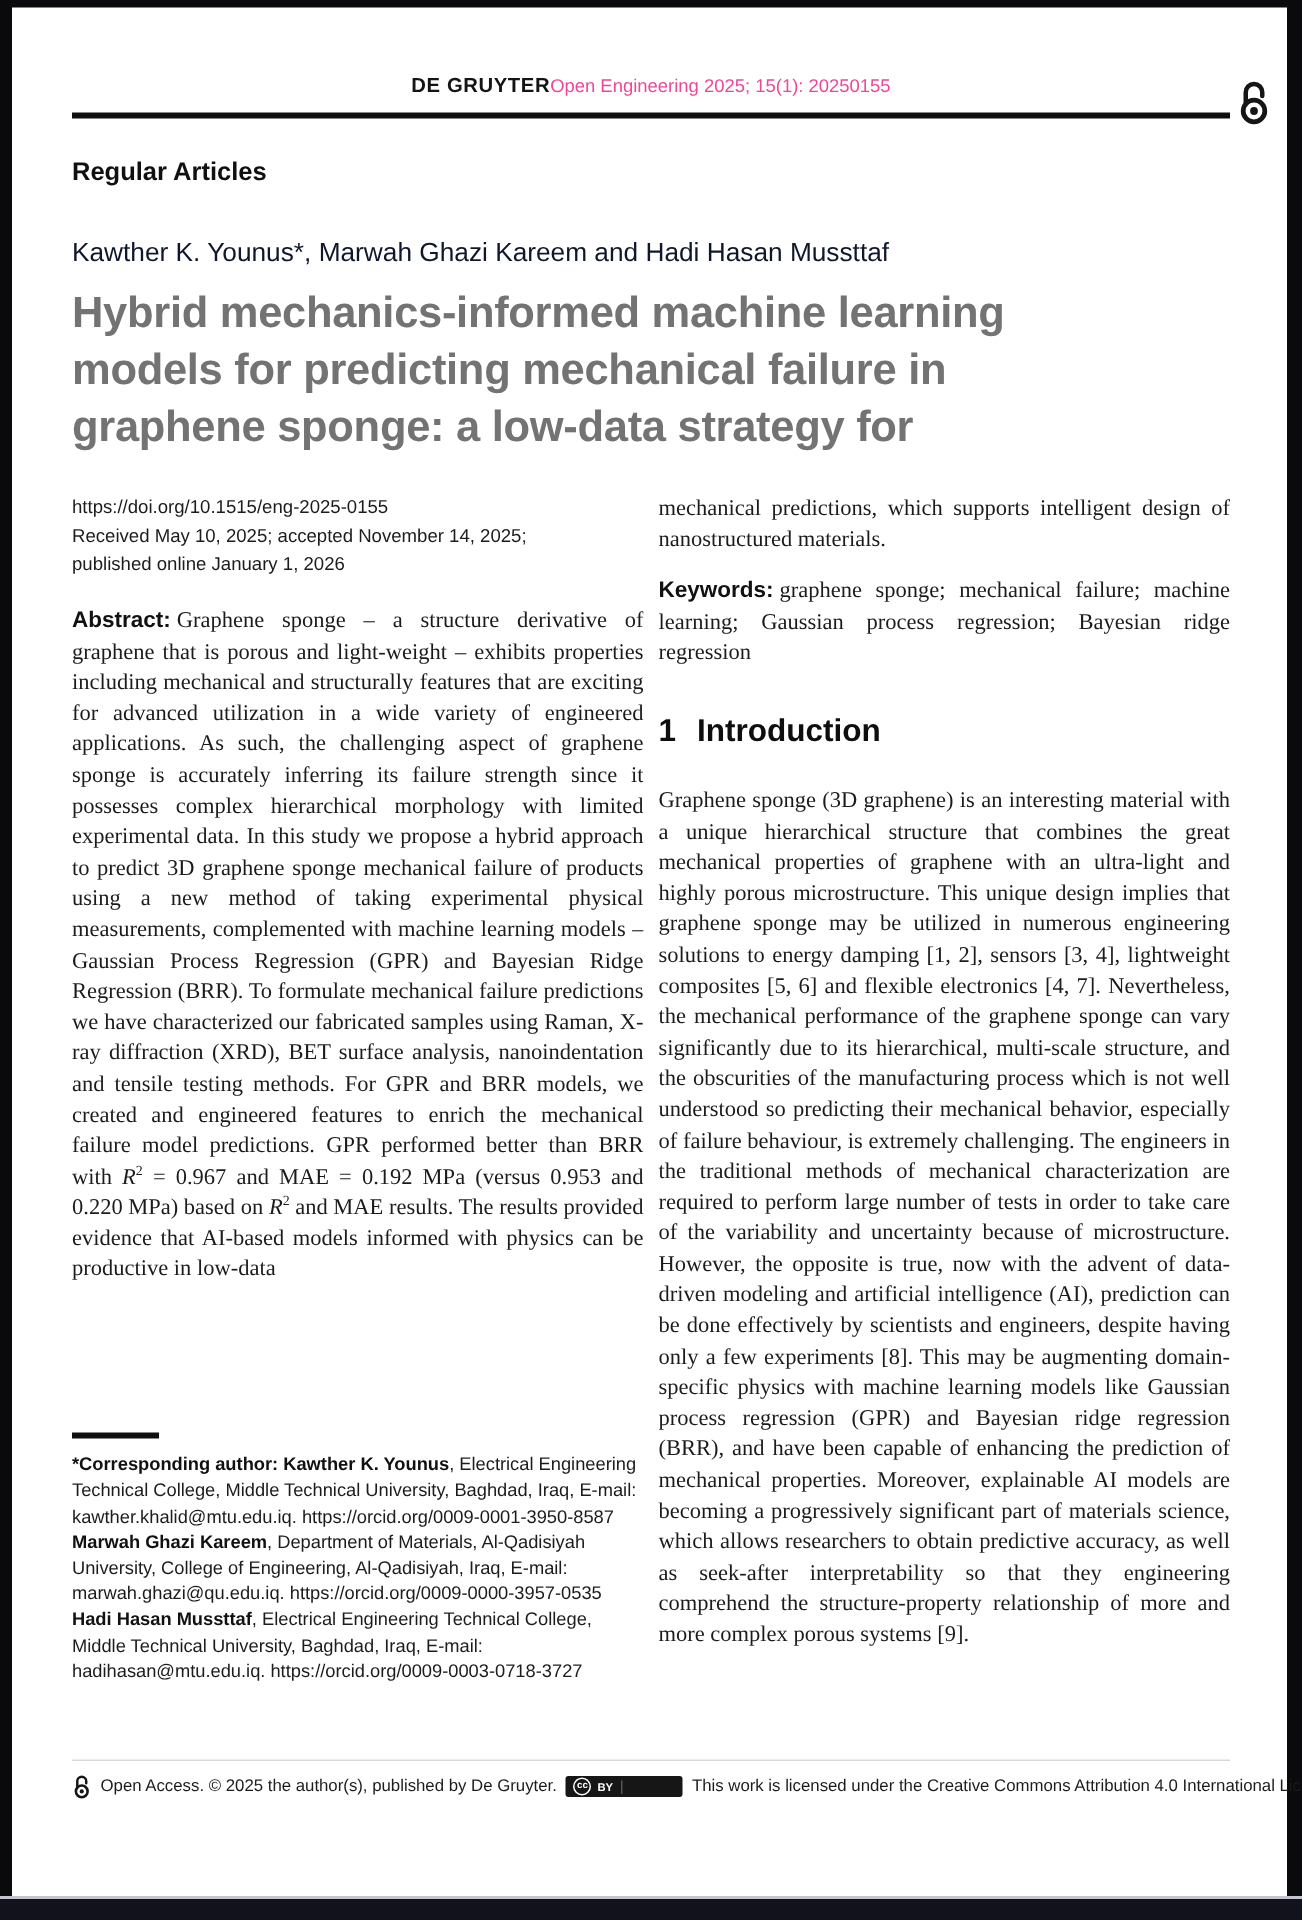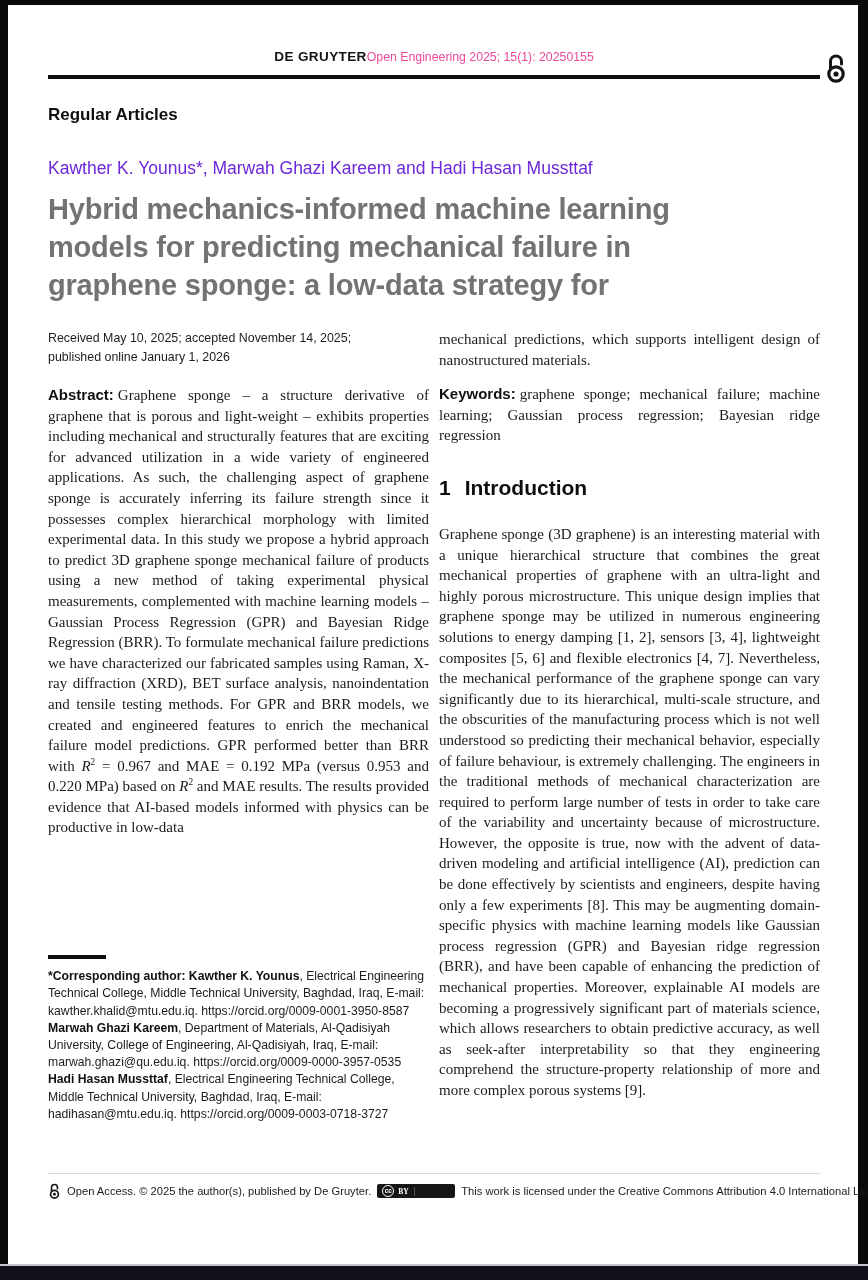--- a/index.html
+++ b/index.html
@@ -14,21 +14,21 @@
   }
   .content{position:relative;padding:44px 38px 0 40px;}
   
   .hdr-row{display:flex;justify-content:center;align-items:baseline;}
   .publisher{font-size:13.5px;font-weight:bold;letter-spacing:.4px;color:#141414;}
   .journal{font-size:12.3px;color:#ec4899;}
   .hdr-rule{margin-top:11px;height:4px;background:#101010;}
   .oa-top{position:absolute;left:816px;top:46px;width:24px;height:34px;}
   
   .article-type{margin-top:26px;font-size:17px;font-weight:bold;color:#101010;}
-  .authors{margin-top:33px;font-size:17.5px;color:#6d28d9;}
+  .authors{margin-top:33px;font-size:17.5px;color:#0f172a;}
   .title{margin:11px 0 0 0;font-size:29px;line-height:38px;font-weight:bold;color:#737373;letter-spacing:-0.2px;}
   .title span{display:block;}
   
   .cols{display:flex;gap:10px;margin-top:25px;height:800px;overflow:hidden;}
   .col{flex:0 0 381px;width:381px;overflow:hidden;}
   .col-left{display:flex;flex-direction:column;}
   .meta{font-size:12.4px;line-height:19px;color:#1c1c1c;margin-bottom:18px;}
   .body{
     font-family:"Liberation Serif",serif;font-size:15px;line-height:20.6px;
     text-align:justify;margin:0;color:#1b1b1b;
@@ -55,21 +55,21 @@
   .oa-small{width:13px;height:18px;flex:0 0 auto;}
   .cc-badge{
     display:inline-flex;align-items:center;gap:4px;background:#161616;color:#ffffff;
     height:14px;padding:0 5px;border-radius:2px;min-width:68px;flex:0 0 auto;
   }
   .cc-circle{
     display:inline-flex;align-items:center;justify-content:center;
     width:10px;height:10px;border:1px solid #fff;border-radius:50%;
     font-size:6.5px;font-weight:bold;line-height:1;
   }
-  .cc-by{font-size:7.5px;font-weight:bold;border-right:1px solid #555;padding-right:5px;font-family:Liberation Serif, serif;}
+  .cc-by{font-size:7.5px;font-weight:bold;border-right:1px solid #555;padding-right:5px;}
   .cc-fill{flex:1;}
   .bottom-bar{
     position:absolute;left:0;top:1264px;width:868px;height:16px;
     background:#12121c;border-top:2px solid #c4c4cc;box-sizing:border-box;
   }
 </style>
 </head>
 <body>
 
 <div class="page">
@@ -96,20 +96,21 @@
     <h1 class="title">
       <span>Hybrid mechanics-informed machine learning</span>
       <span>models for predicting mechanical failure in</span>
       <span>graphene sponge: a low-data strategy for</span>
     </h1>
 
     <div class="cols">
 
       <div class="col col-left">
         <div class="meta">
+          <div>https://doi.org/10.1515/eng-2025-0155</div>
           <div>Received May 10, 2025; accepted November 14, 2025;</div>
           <div>published online January 1, 2026</div>
         </div>
 
         <p class="body"><span class="lbl">Abstract:</span><span>Graphene sponge – a structure derivative of graphene that is porous and light-weight – exhibits properties including mechanical and structurally features that are exciting for advanced utilization in a wide variety of engineered applications. As such, the challenging aspect of graphene sponge is accurately inferring its failure strength since it possesses complex hierarchical morphology with limited experimental data. In this study we propose a hybrid approach to predict 3D graphene sponge mechanical failure of products using a new method of taking experimental physical measurements, complemented with machine learning models – Gaussian Process Regression (GPR) and Bayesian Ridge Regression (BRR). To formulate mechanical failure predictions we have characterized our fabricated samples using Raman, X-ray diffraction (XRD), BET surface analysis, nanoindentation and tensile testing methods. For GPR and BRR models, we created and engineered features to enrich the mechanical failure model predictions. GPR performed better than BRR with </span><span class="var">R</span><sup>2</sup><span> = 0.967 and MAE = 0.192 MPa (versus 0.953 and 0.220 MPa) based on </span><span class="var">R</span><sup>2</sup><span> and MAE results. The results provided evidence that AI-based models informed with physics can be productive in low-data</span></p>
 
         <div class="footnote">
           <div class="fn-rule"></div>
           <p class="fn"><strong>*Corresponding author: Kawther K. Younus</strong><span>, Electrical Engineering Technical College, Middle Technical University, Baghdad, Iraq, E-mail: kawther.khalid@mtu.edu.iq. https://orcid.org/0009-0001-3950-8587</span></p>
           <p class="fn"><strong>Marwah Ghazi Kareem</strong><span>, Department of Materials, Al-Qadisiyah University, College of Engineering, Al-Qadisiyah, Iraq, E-mail: marwah.ghazi@qu.edu.iq. https://orcid.org/0009-0000-3957-0535</span></p>

